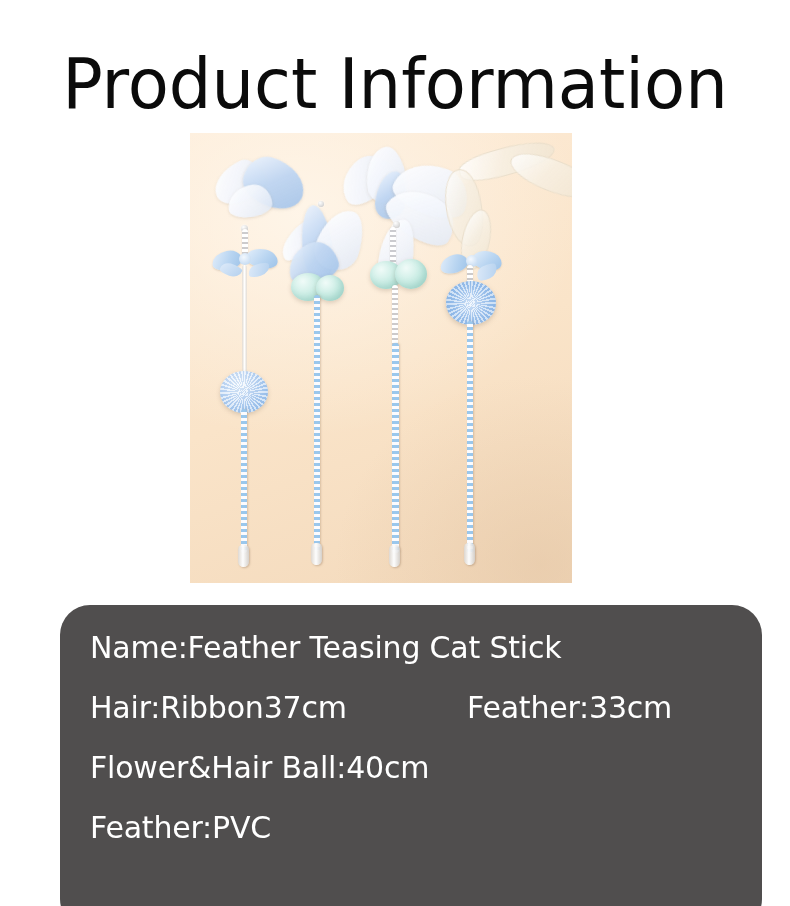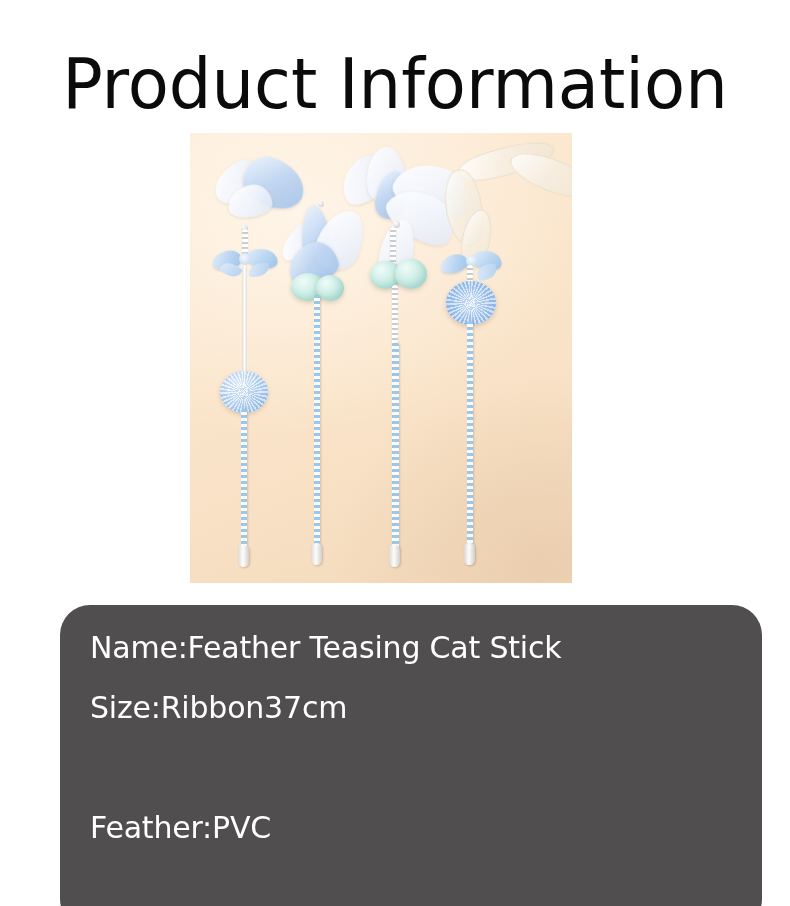--- a/index.html
+++ b/index.html
@@ -292,18 +292,20 @@
     </div>
 
     <div class="stick" style="left:277px; top:188px; width:6px; height:232px;"></div>
     <div class="stick-tip" style="left:274px; top:410px;"></div>
   </div>
 </div>
 
 <div id="spec-card">
   <div class="spec-line" id="spec-line-name">Name:Feather Teasing Cat Stick</div>
 
-  <div class="spec-line" id="spec-line-size">Size:Ribbon37cm</div>
-
-
+  <div class="spec-line" id="spec-line-size">Hair:Ribbon37cm</div>
+
+  <div class="spec-sub" id="spec-line-feather">Feather:33cm</div>
+
+  <div class="spec-line" id="spec-line-flower">Flower&amp;Hair Ball:40cm</div>
 
   <div class="spec-line" id="spec-line-material">Feather:PVC</div>
 </div>
 
 </body></html>

